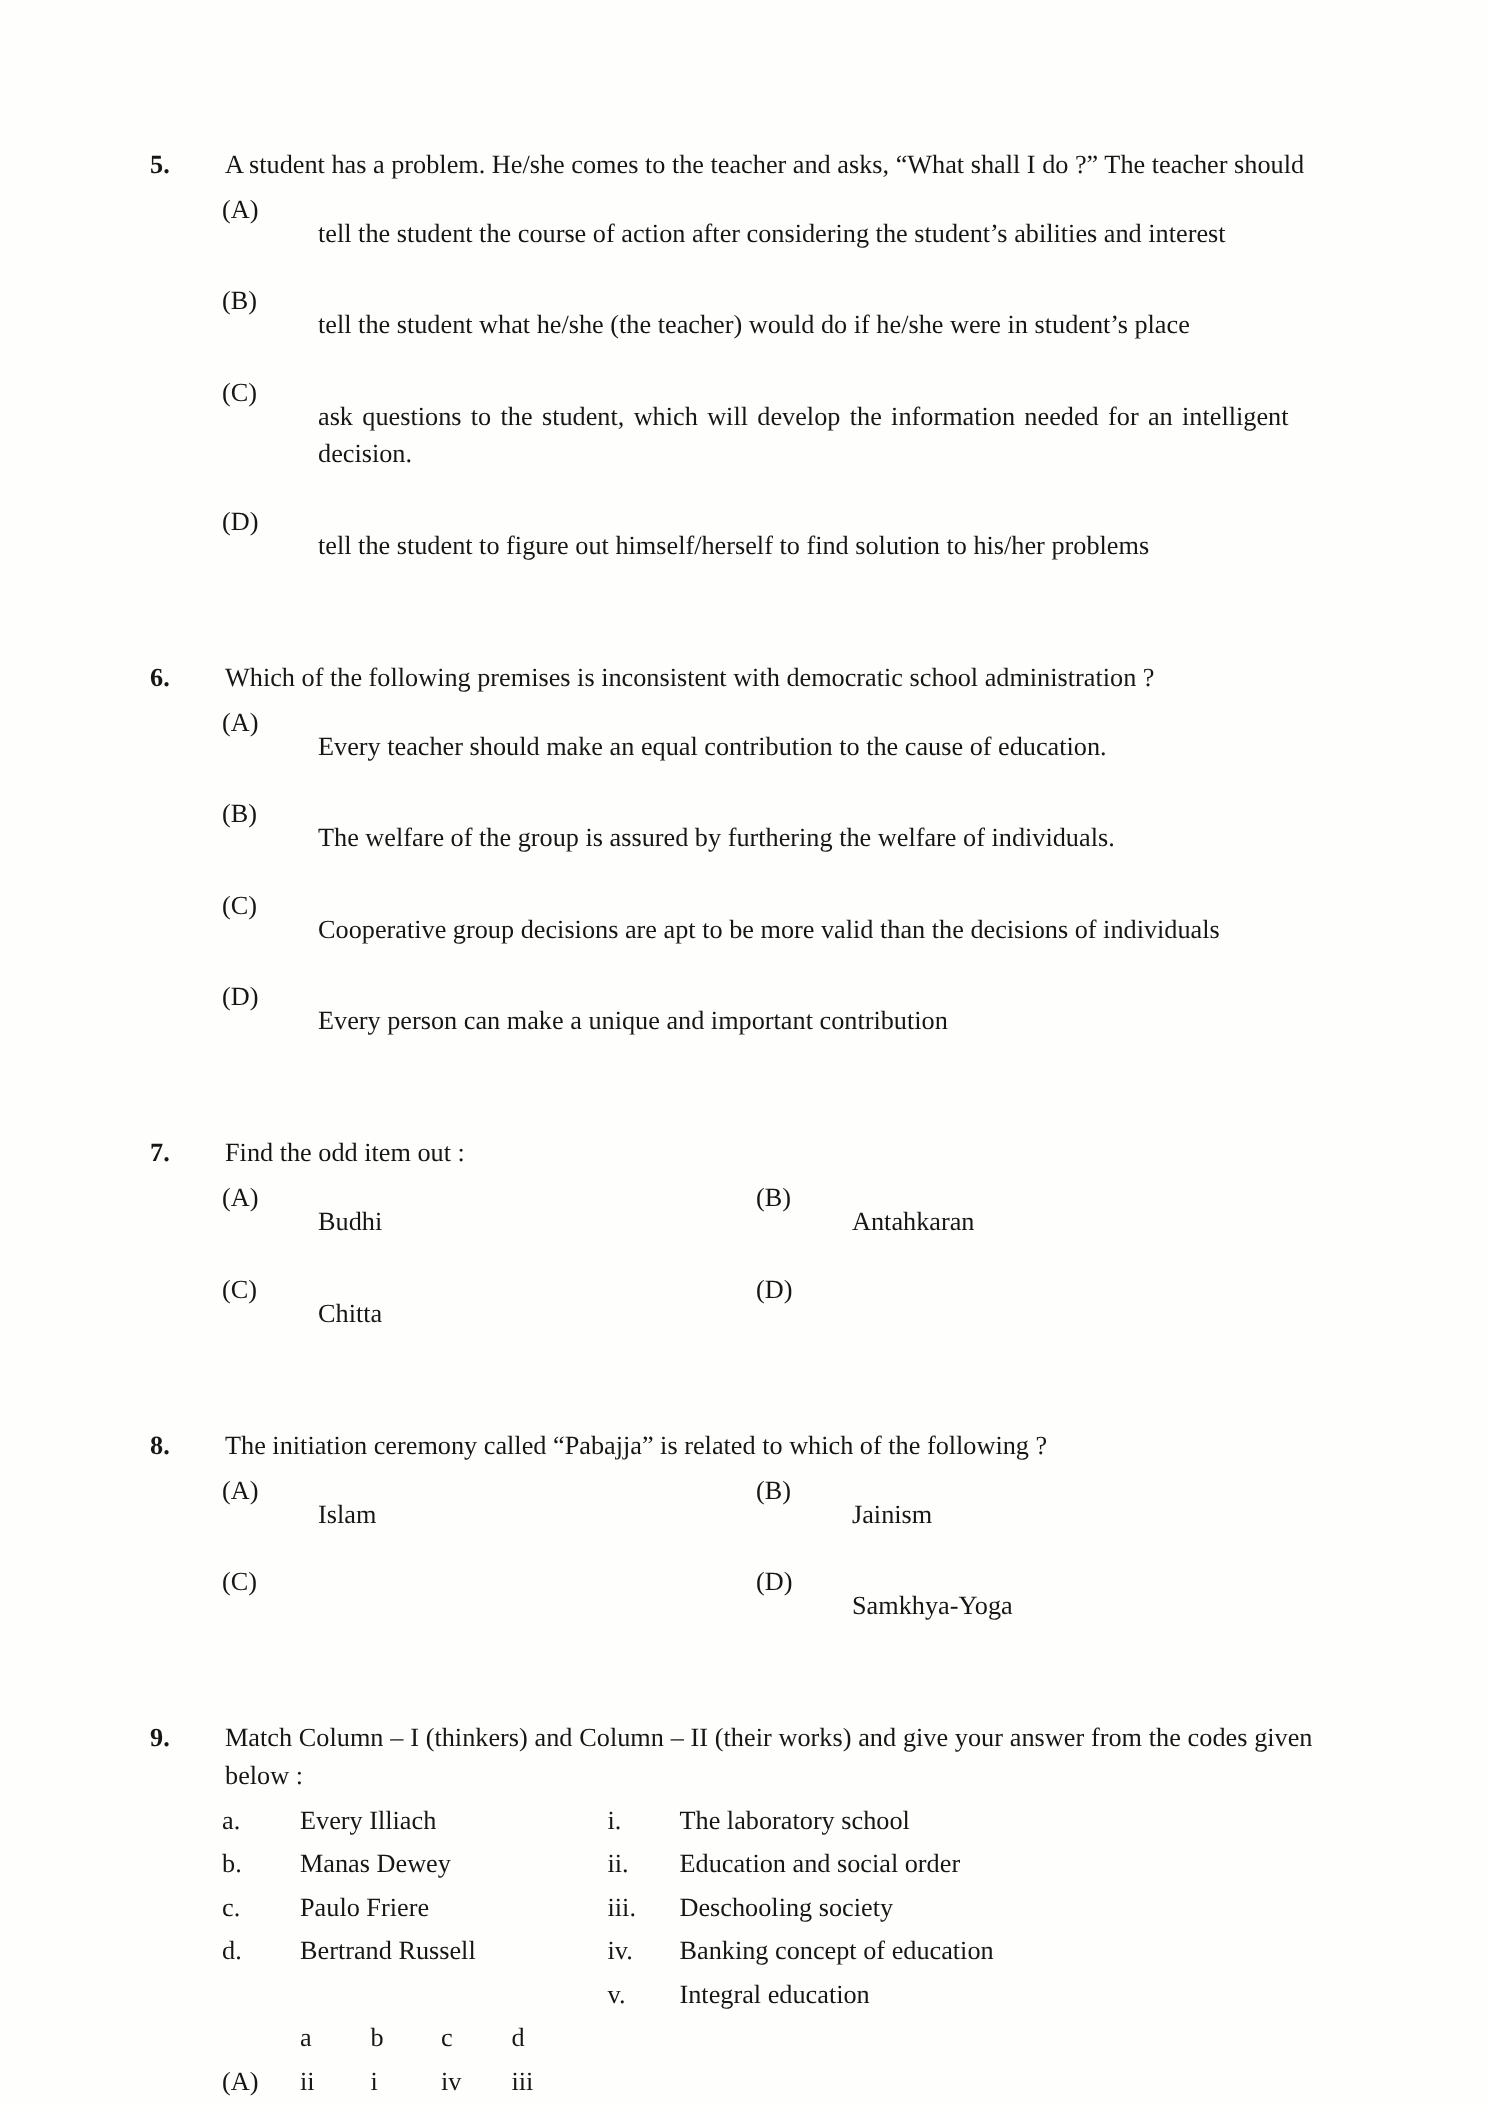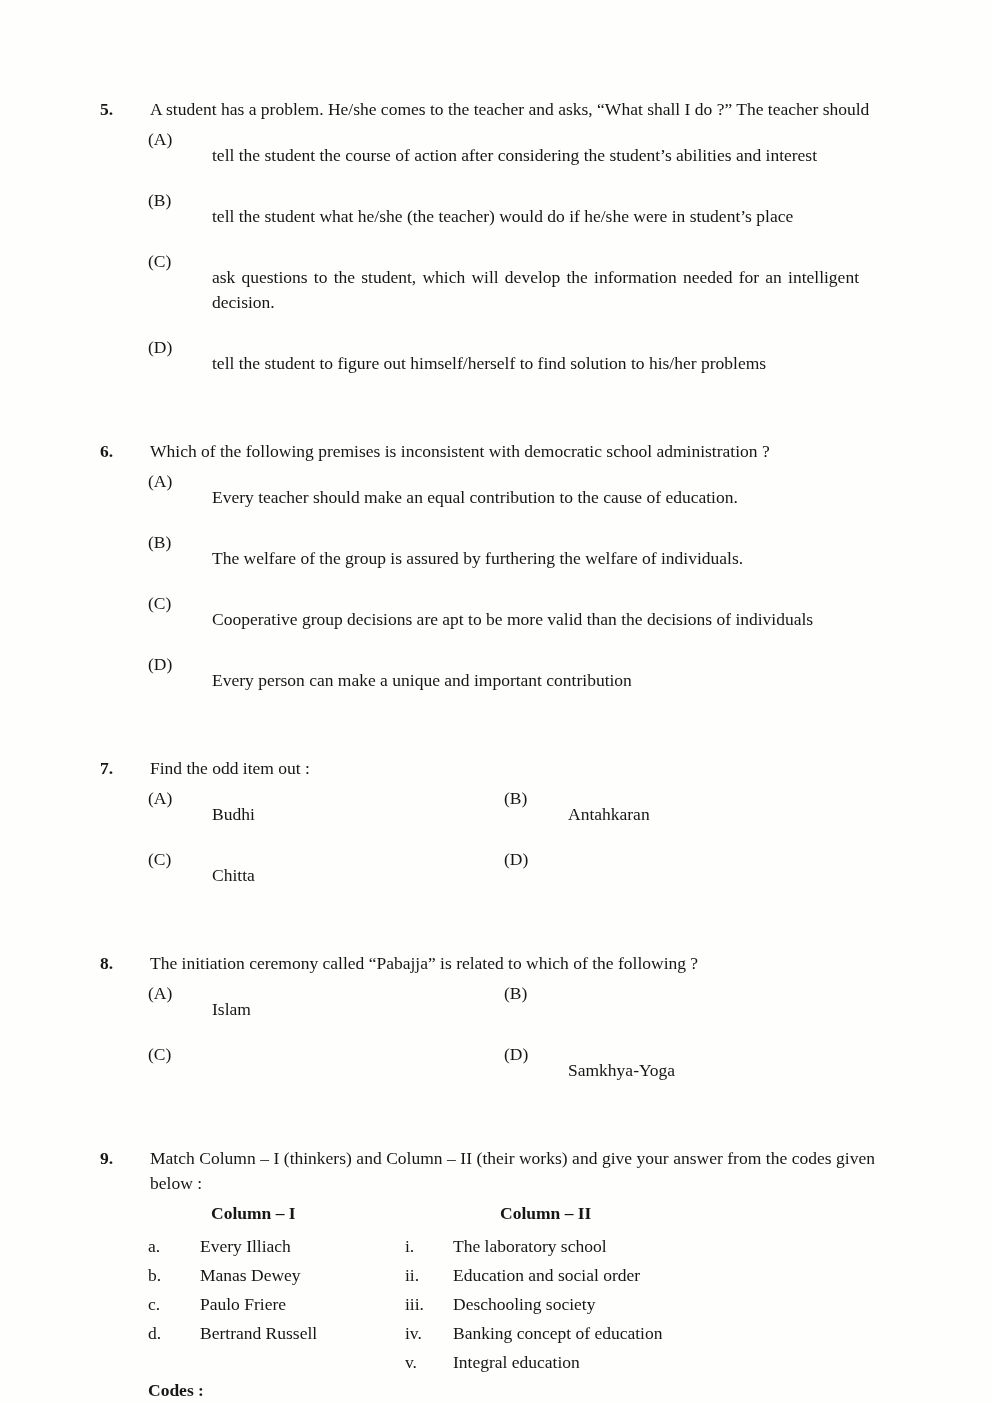--- a/index.html
+++ b/index.html
@@ -118,42 +118,39 @@
       <span class="q-num">8.</span>
       <p class="q-text">The initiation ceremony called “Pabajja” is related to which of the following ?</p>
     </div>
     <div class="options two-col">
       <div class="option">
         <span class="opt-letter">(A)</span>
         <p class="opt-text">Islam</p>
       </div>
       <div class="option">
         <span class="opt-letter">(B)</span>
+        <p class="opt-text">Jainism</p>
       </div>
       <div class="option">
         <span class="opt-letter">(C)</span>
       </div>
       <div class="option">
         <span class="opt-letter">(D)</span>
         <p class="opt-text">Samkhya-Yoga</p>
       </div>
     </div>
   </section>
 
   <section class="question">
     <div class="q-head">
       <span class="q-num">9.</span>
       <p class="q-text">Match Column – I (thinkers) and Column – II (their works) and give your answer from the codes given below :</p>
     </div>
 
     <div class="match">
-      <div class="match-headings">
-        <span class="col1">Column – I</span>
-        <span class="col2">Column – II</span>
-      </div>
       <div class="match-row">
         <span>a.</span>
         <span>Every Illiach</span>
         <span>i.</span>
         <span>The laboratory school</span>
       </div>
       <div class="match-row">
         <span>b.</span>
         <span>Manas Dewey</span>
         <span>ii.</span>
@@ -173,21 +170,20 @@
       </div>
       <div class="match-row">
         <span></span>
         <span></span>
         <span>v.</span>
         <span>Integral education</span>
       </div>
     </div>
 
     <div class="codes">
-      <p class="codes-title">Codes :</p>
       <div class="codes-grid">
         <span class="c-cell"></span>
         <span class="c-cell">a</span>
         <span class="c-cell">b</span>
         <span class="c-cell">c</span>
         <span class="c-cell">d</span>
 
         <span class="c-cell">(A)</span>
         <span class="c-cell">ii</span>
         <span class="c-cell">i</span>

